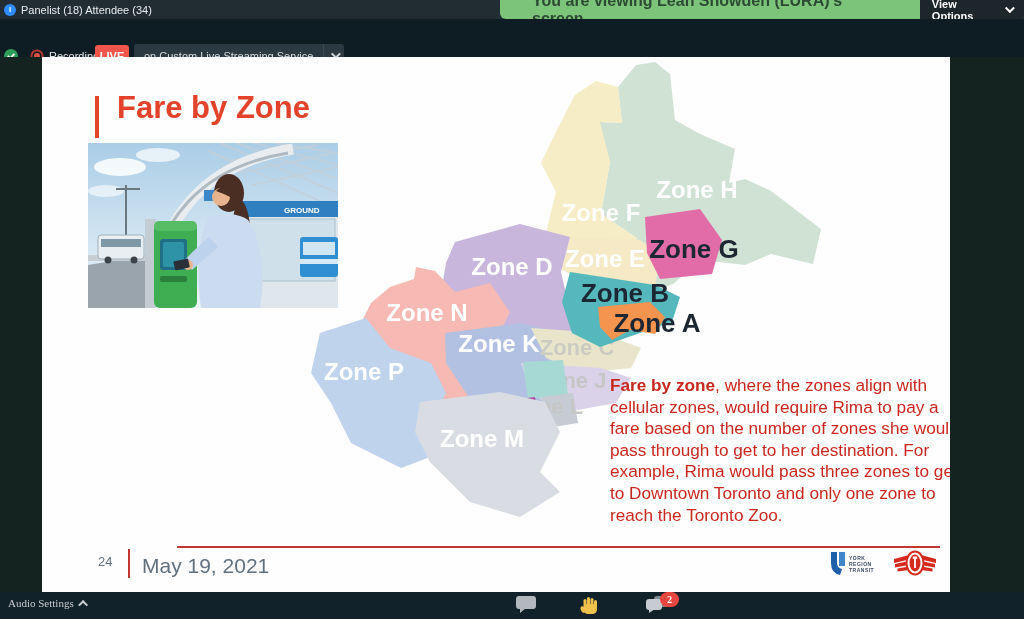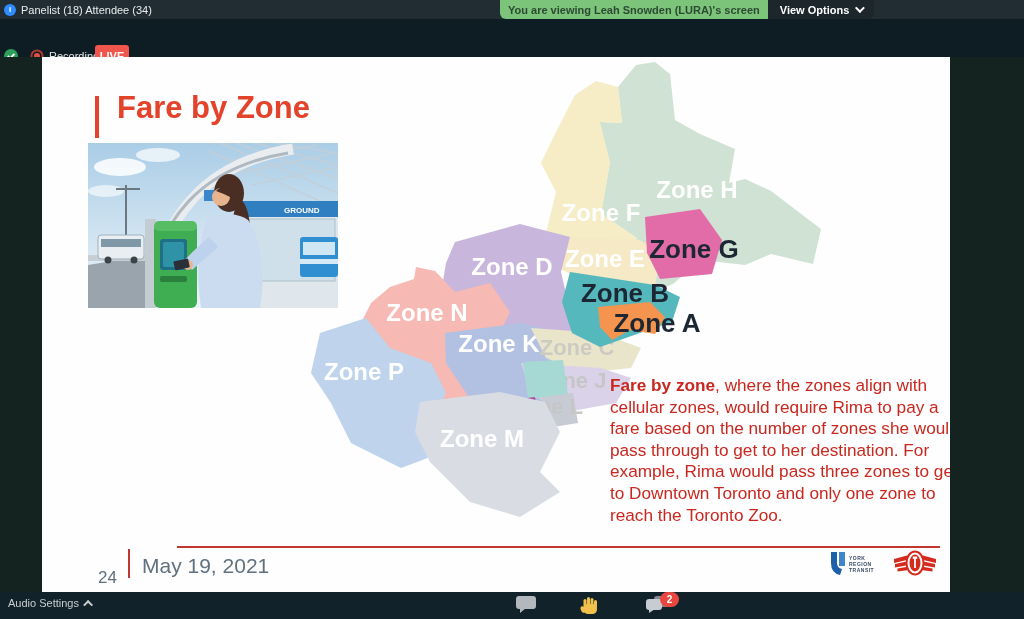--- a/index.html
+++ b/index.html
@@ -6,21 +6,21 @@
   body{width:1024px;height:619px;position:relative;overflow:hidden;
        background:#142220;font-family:"Liberation Sans",sans-serif;}
   .abs{position:absolute;}
 
   
   .topbar1{position:absolute;left:0;top:0;width:1024px;height:19px;background:#212d33;color:#e8ecee;font-size:11px;}
   .tb1-left{position:absolute;left:4px;top:0;height:19px;display:flex;align-items:center;gap:5px;}
   .info-dot{width:12px;height:12px;border-radius:50%;background:#2d8cff;color:#fff;font-size:8px;font-weight:bold;
             display:flex;align-items:center;justify-content:center;}
   .banner-wrap{position:absolute;left:500px;top:0;height:19px;display:flex;border-radius:0 0 6px 6px;overflow:hidden;}
-  .banner{background:#7bc479;color:#2c4a33;font-size:11px;font-weight:bold;display:flex;align-items:center;padding:0 8px;}
+  .banner{background:#7bc479;color:#2c4a33;font-size:16px;font-weight:bold;display:flex;align-items:center;padding:0 32px;}
   .view-options{background:#1c262b;color:#ffffff;font-size:11px;font-weight:bold;display:flex;align-items:center;gap:6px;padding:0 12px;cursor:pointer;}
   .chev{display:inline-block;width:5px;height:5px;border-right:2px solid currentColor;border-bottom:2px solid currentColor;}
   .chev-down{transform:rotate(45deg) translateY(-2px);}
   .chev-up{transform:rotate(-135deg) translateY(-2px);}
 
   
   .topbar2{position:absolute;left:0;top:19px;width:1024px;height:38px;background:#0e1c23;}
   .shield{position:absolute;left:4px;top:30px;}
   .recdot{position:absolute;left:30px;top:30px;}
   .rec-label{position:absolute;left:49px;top:26px;color:#e4e8ea;font-size:11px;line-height:22px;}
@@ -41,30 +41,30 @@
   .photo{position:absolute;left:46px;top:86px;width:250px;height:165px;}
 
   #zone-map{position:absolute;left:243px;top:0px;width:550px;height:476px;}
   #zone-map text{font-family:"Liberation Sans",sans-serif;}
 
   .body-text{position:absolute;left:568px;top:318px;width:356px;margin:0;
              font-size:17.2px;line-height:21.6px;color:#c9271f;}
   .body-text b{font-weight:bold;}
 
   .footer-line{position:absolute;left:135px;top:489px;width:763px;height:2px;background:#c23531;}
-  .page-number{position:absolute;left:56px;top:511px;font-size:17px;color:#60707e;}
+  .page-number{position:absolute;left:56px;top:497px;font-size:13px;color:#60707e;}
   .footer-divider{position:absolute;left:86px;top:492px;width:2px;height:29px;background:#c23531;}
   .slide-date{position:absolute;left:100px;top:497px;font-size:21px;color:#60707e;}
 
   .yrt-logo{position:absolute;left:788px;top:495px;display:flex;align-items:center;gap:4px;}
   .yrt-text{display:flex;flex-direction:column;font-size:5px;font-weight:bold;letter-spacing:.5px;color:#3a4b66;line-height:6px;}
   .ttc-logo{position:absolute;left:850px;top:492px;}
 
   
-  .bottombar{position:absolute;left:0;top:592px;width:1024px;height:27px;background:#12222a;}
+  .bottombar{position:absolute;left:0;top:592px;width:1024px;height:27px;background:#12222a;font-family:Liberation Serif, serif;}
   .audio-settings{position:absolute;left:8px;top:5px;color:#c8cdd0;font-size:11px;display:flex;align-items:center;gap:7px;cursor:pointer;}
   .icon-btn{position:absolute;top:3px;cursor:pointer;}
   .chat-badge{position:absolute;left:655px;top:-3px;min-width:15px;height:15px;border-radius:8px;background:#e8473f;color:#fff;
               font-size:10px;font-weight:bold;display:flex;align-items:center;justify-content:center;padding:0 2px;}
 </style>
 </head>
 <body>
 
 <div class="topbar1">
   <div class="tb1-left">
@@ -84,20 +84,26 @@
   <svg class="shield" width="14" height="14">
     <circle cx="7" cy="7" r="7" fill="#2e9e5b"></circle>
     <path d="M3.8,7 L6.2,9.4 L10.4,4.9" stroke="#fff" stroke-width="1.8" fill="none"></path>
   </svg>
   <svg class="recdot" width="14" height="14">
     <circle cx="7" cy="7" r="5.6" fill="none" stroke="#b03a30" stroke-width="2"></circle>
     <circle cx="7" cy="7" r="3" fill="#e05045"></circle>
   </svg>
   <span class="rec-label">Recording</span>
   <span class="live-badge">LIVE</span>
+  <div class="stream-pill">
+    <span class="lbl">on Custom Live Streaming Service</span>
+    <span class="caret">
+        <span class="chev chev-down"></span>
+      </span>
+  </div>
 </div>
 
 <div class="stage">
   <div class="slide">
 
     <div class="title-bar"></div>
     <h1 class="slide-title">Fare by Zone</h1>
 
     <svg class="photo" viewBox="0 0 250 165">
       <defs>

